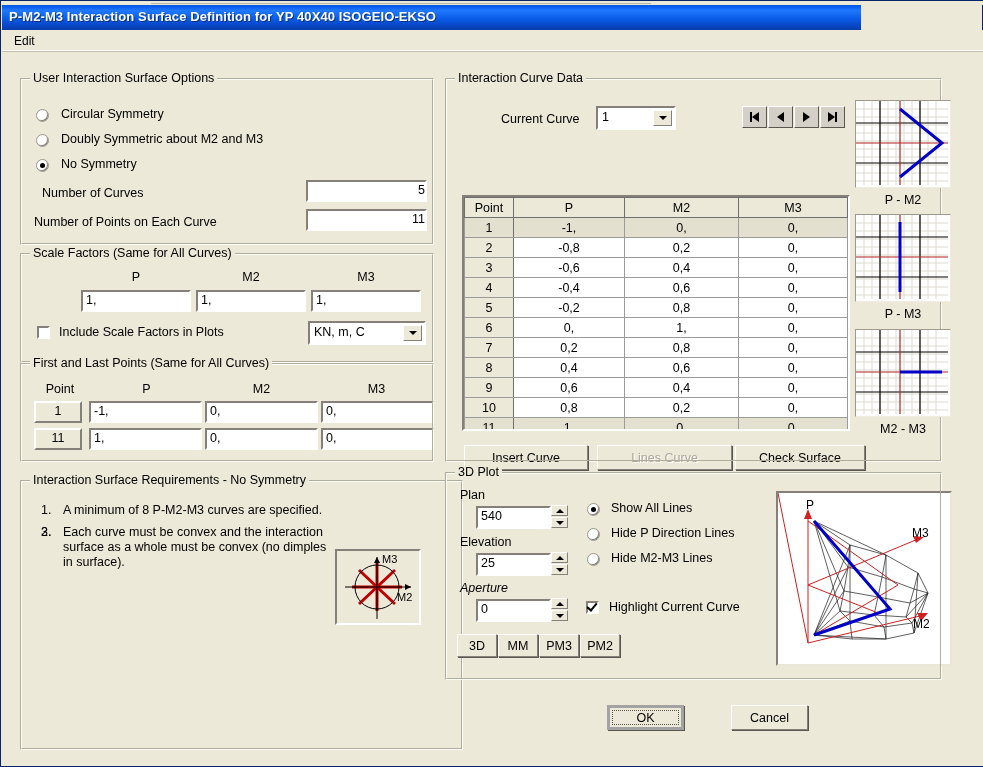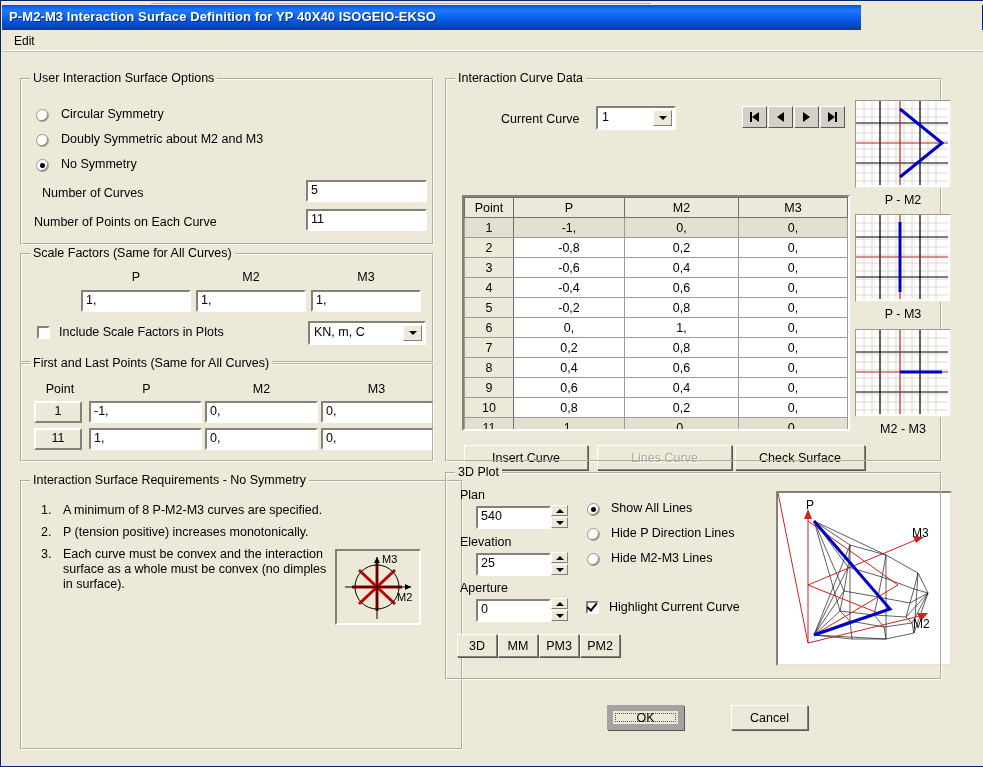--- a/index.html
+++ b/index.html
@@ -61,21 +61,21 @@
       border:2px solid;border-color:#85817a #ffffff #ffffff #85817a;}
   .chk.on::after{content:"";position:absolute;left:1px;top:-2px;width:4px;height:8px;
       border:solid #000;border-width:0 2px 2px 0;transform:rotate(40deg);}
 
   .btn{position:absolute;box-sizing:border-box;background:#ece9d8;
       border:1px solid;border-color:#ffffff #85817a #85817a #ffffff;
       font-family:"Liberation Sans",sans-serif;font-size:12.5px;
       display:flex;align-items:center;justify-content:center;cursor:default;
       box-shadow:1px 1px 0 0 #5a5751;}
   .btn.dis{color:#aaa699;text-shadow:1px 1px 0 #ffffff;}
-  .btn.def{border:6px solid #a3a3a3;padding-left:37px;}
+  .btn.def{border:3px solid #a3a3a3;padding-left:37px;}
   .btn.def .inner{position:absolute;left:2px;top:2px;right:2px;bottom:2px;
       border:1px dotted #55524c;display:flex;align-items:center;justify-content:center;}
 
   .navbtn{position:absolute;box-sizing:border-box;width:25px;height:22px;background:#d4d0c8;
       border:1px solid;border-color:#ffffff #5a5751 #5a5751 #ffffff;
       display:flex;align-items:center;justify-content:center;}
 
   .combo{position:absolute;box-sizing:border-box;background:#fff;
       border:2px solid;border-color:#85817a #ffffff #ffffff #85817a;font-size:12.5px;}
   .combo .val{position:absolute;left:4px;top:2px;}
@@ -128,21 +128,21 @@
     <div class="ttl">P-M2-M3 Interaction Surface Definition for YP 40X40 ISOGEIO-EKSO</div>
   </div>
 
   <div class="menubar">
     <div class="mi">Edit</div>
   </div>
   <div class="menusep"></div>
 
   <div class="client">
 
-    <div class="grp" style="left:18px;top:26px;width:414px;height:167px;">
+    <div class="grp" style="left:18px;top:26px;width:414px;height:167px;text-align:right;">
       <div class="cap">User Interaction Surface Options</div>
 
       <div class="radio" style="left:15px;top:30px;"></div>
       <div class="lbl" style="left:40px;top:28px;">Circular Symmetry</div>
 
       <div class="radio" style="left:15px;top:55px;"></div>
       <div class="lbl" style="left:40px;top:53px;">Doubly Symmetric about M2 and M3</div>
 
       <div class="radio on" style="left:15px;top:80px;"></div>
       <div class="lbl" style="left:40px;top:78px;">No Symmetry</div>
@@ -198,21 +198,20 @@
     <div class="grp" style="left:18px;top:428px;width:443px;height:270px;">
       <div class="cap">Interaction Surface Requirements - No Symmetry</div>
 
       <ol class="reqs" style="left:42px;top:22px;width:265px;">
         <li>
           <span class="n">1.</span>
           <span>A minimum of 8 P-M2-M3 curves are specified.</span>
         </li>
         <li>
           <span class="n">2.</span>
-          <span>P (tension positive) increases monotonically.</span>
         </li>
         <li>
           <span class="n">3.</span>
           <span>Each curve must be convex and the interaction surface as a whole must be convex (no dimples in surface).</span>
         </li>
       </ol>
 
       <div class="req-img" style="left:314px;top:68px;width:86px;height:76px;">
         <svg width="82" height="72" viewBox="0 0 82 72">
           <g stroke="#c00000" stroke-width="3">
@@ -489,21 +488,21 @@
       <div class="tf" style="left:30px;top:80px;width:75px;height:23px;">25</div>
       <div class="spin" style="left:105px;top:79px;height:25px;">
         <div class="sb" style="top:0;">
             <div class="tri u"></div>
           </div>
         <div class="sb" style="top:12px;">
             <div class="tri d"></div>
           </div>
       </div>
 
-      <div class="lbl" style="left:14px;top:108px;">Aperture</div>
+      <div class="lbl" style="left:14px;top:108px;font-style:italic;">Aperture</div>
       <div class="tf" style="left:30px;top:126px;width:75px;height:23px;">0</div>
       <div class="spin" style="left:105px;top:125px;height:25px;">
         <div class="sb" style="top:0;">
             <div class="tri u"></div>
           </div>
         <div class="sb" style="top:12px;">
             <div class="tri d"></div>
           </div>
       </div>
 

